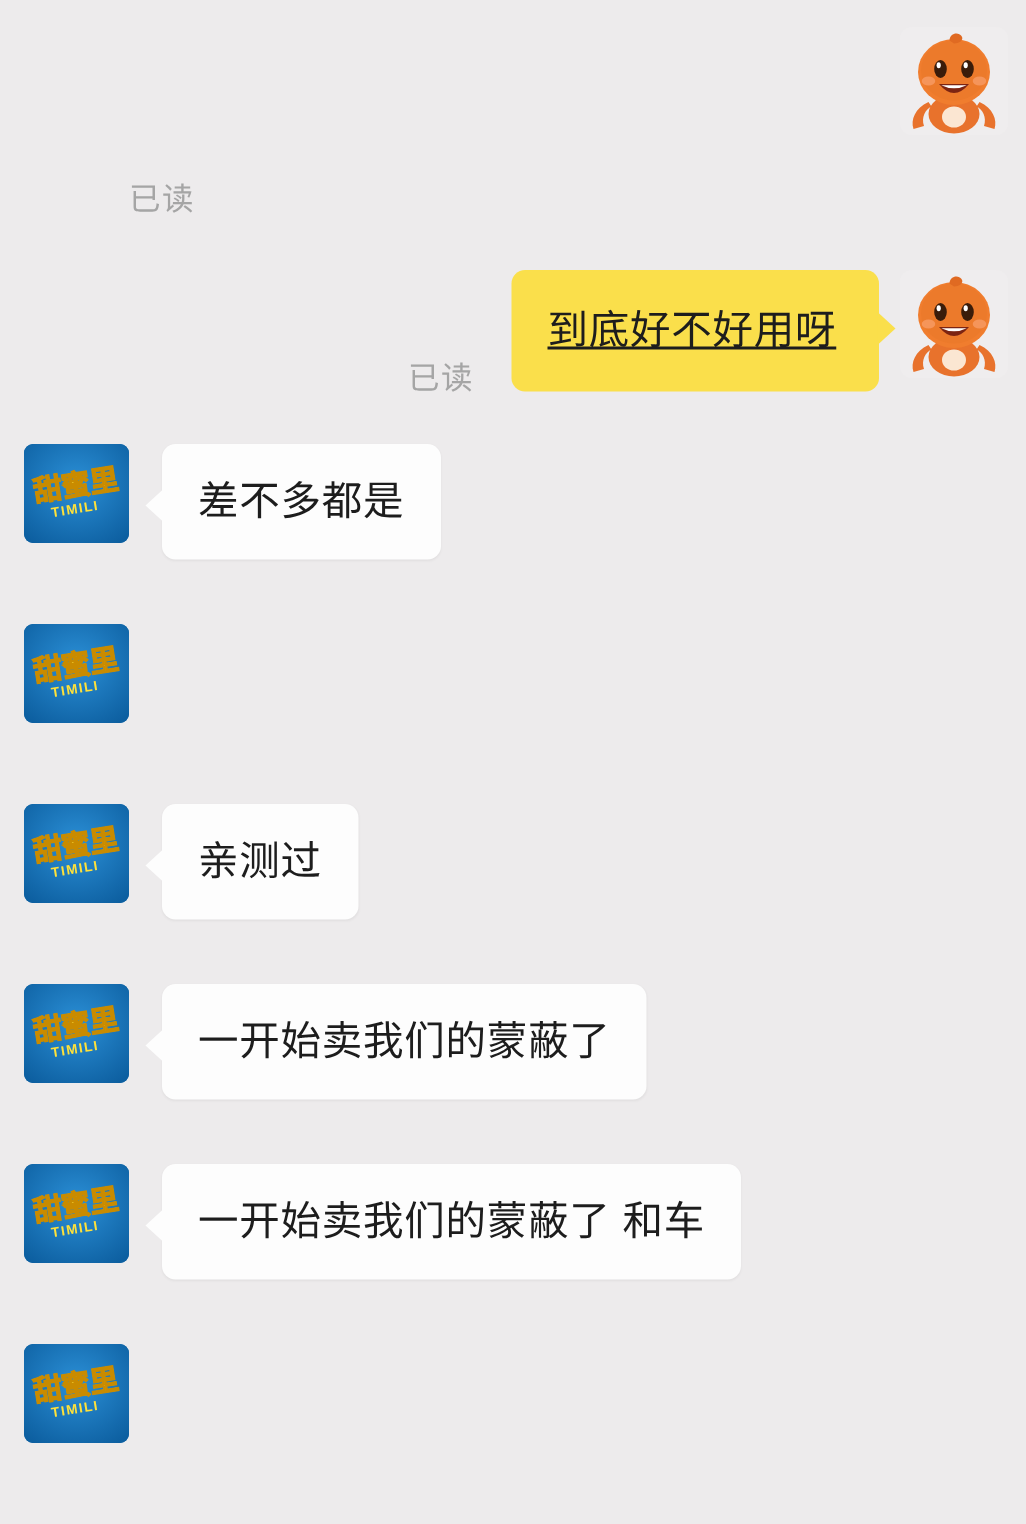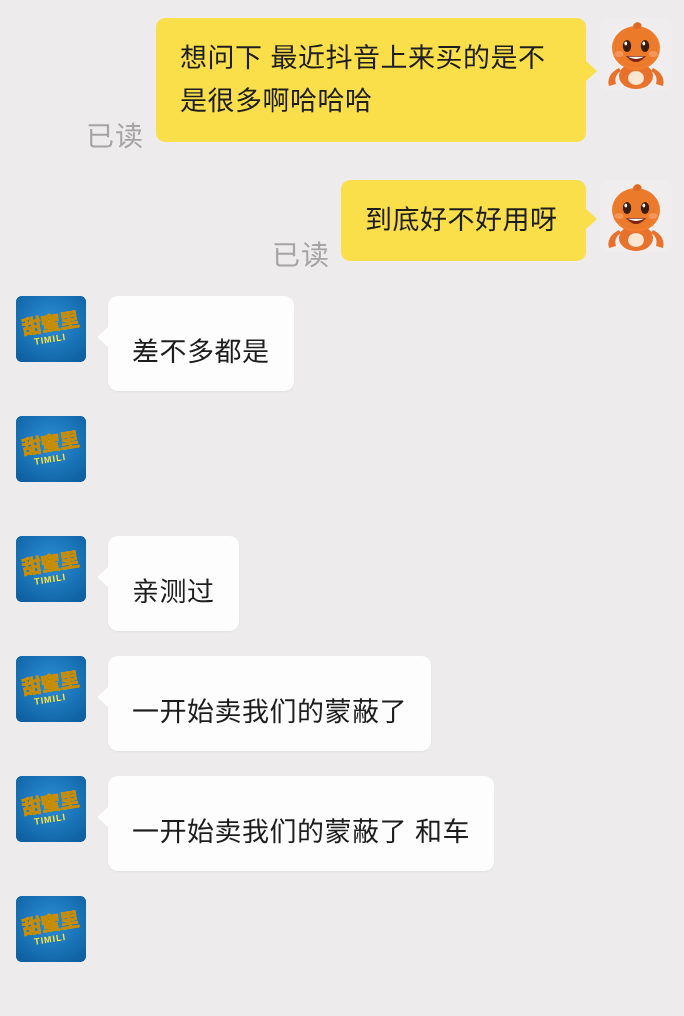--- a/index.html
+++ b/index.html
@@ -64,21 +64,21 @@
     letter-spacing: 0.5px;
     white-space: pre-wrap;
     word-break: break-word;
   }
   .bubble.yellow {
     background: #fadf4b;
     padding: 19px 22px 19px 24px;
   }
   .bubble.white {
     background: #fdfdfd;
-    padding: 35px 24px 17px 24px;
+    padding: 17px 24px 17px 24px;
     box-shadow: 0 1px 2px rgba(0,0,0,0.055);
     text-align: right;
   }
 
   
   .bubble.yellow::after {
     content: "";
     position: absolute;
     right: -11px;
     top: 42px;
@@ -95,36 +95,34 @@
     left: -11px;
     top: 30px;
     width: 0; height: 0;
     border-top: 11px solid transparent;
     border-bottom: 11px solid transparent;
     border-right: 12px solid #fdfdfd;
   }
 
   
   .read {
-    font-size: 28px;
+    font-size: 21px;
     color: #a5a5a5;
     line-height: 1;
     position: absolute;
     letter-spacing: 1px;
   }
 </style>
 </head>
 <body>
 
 <div class="chat">
 
   <div class="row out" style="left:0; top:18px; width:684px;">
     <span class="read" style="left:86px; top:105px;">已读</span>
-    <div class="bubble yellow" style="width:430px; min-height:120px; margin-right:14px;">想问下 最近抖音上来买的是不
-是很多啊哈哈哈</div>
     <div class="avatar avatar-self" style="margin-right:12px;">
       <svg viewBox="0 0 72 72" xmlns="http://www.w3.org/2000/svg">
         <rect width="72" height="72" fill="#efedee"></rect>
 
         <ellipse cx="36" cy="58" rx="17" ry="13" fill="#e8722c"></ellipse>
 
         <path d="M19 50 C10 54 7 62 9 68 L16 66 C14 60 17 55 21 53 Z" fill="#e8722c"></path>
         <path d="M53 50 C62 54 65 62 63 68 L56 66 C58 60 55 55 51 53 Z" fill="#e8722c"></path>
 
         <ellipse cx="36" cy="60" rx="8" ry="7" fill="#fbe6d2"></ellipse>
@@ -143,21 +141,21 @@
         <ellipse cx="53" cy="36" rx="4.5" ry="3" fill="#f79a63" opacity="0.85"></ellipse>
 
         <path d="M26 38 Q36 50 46 38 Z" fill="#7c2412"></path>
         <path d="M27.5 38.8 Q36 43 44.5 38.8 Z" fill="#ffffff"></path>
       </svg>
     </div>
   </div>
 
   <div class="row out" style="left:0; top:180px; width:684px;">
     <span class="read" style="left:272px; top:62px;">已读</span>
-    <div class="bubble yellow tail-mid" style="width:245px; margin-right:14px;">到底好不好用呀</div>
+    <div class="bubble yellow tail-mid" style="width:245px; margin-right:14px;text-decoration:underline;">到底好不好用呀</div>
     <div class="avatar avatar-self" style="margin-right:12px;">
       <svg viewBox="0 0 72 72" xmlns="http://www.w3.org/2000/svg">
         <rect width="72" height="72" fill="#efedee"></rect>
         <ellipse cx="36" cy="58" rx="17" ry="13" fill="#e8722c"></ellipse>
         <path d="M19 50 C10 54 7 62 9 68 L16 66 C14 60 17 55 21 53 Z" fill="#e8722c"></path>
         <path d="M53 50 C62 54 65 62 63 68 L56 66 C58 60 55 55 51 53 Z" fill="#e8722c"></path>
         <ellipse cx="36" cy="60" rx="8" ry="7" fill="#fbe6d2"></ellipse>
         <ellipse cx="36" cy="30" rx="24" ry="22" fill="#f07d2e"></ellipse>
         <ellipse cx="36" cy="29" rx="22" ry="20" fill="#ec7a2b"></ellipse>
         <path d="M33 9 C33 4 39 3 41 6 C43 9 39 11 36 11 Z" fill="#e06a22"></path>

